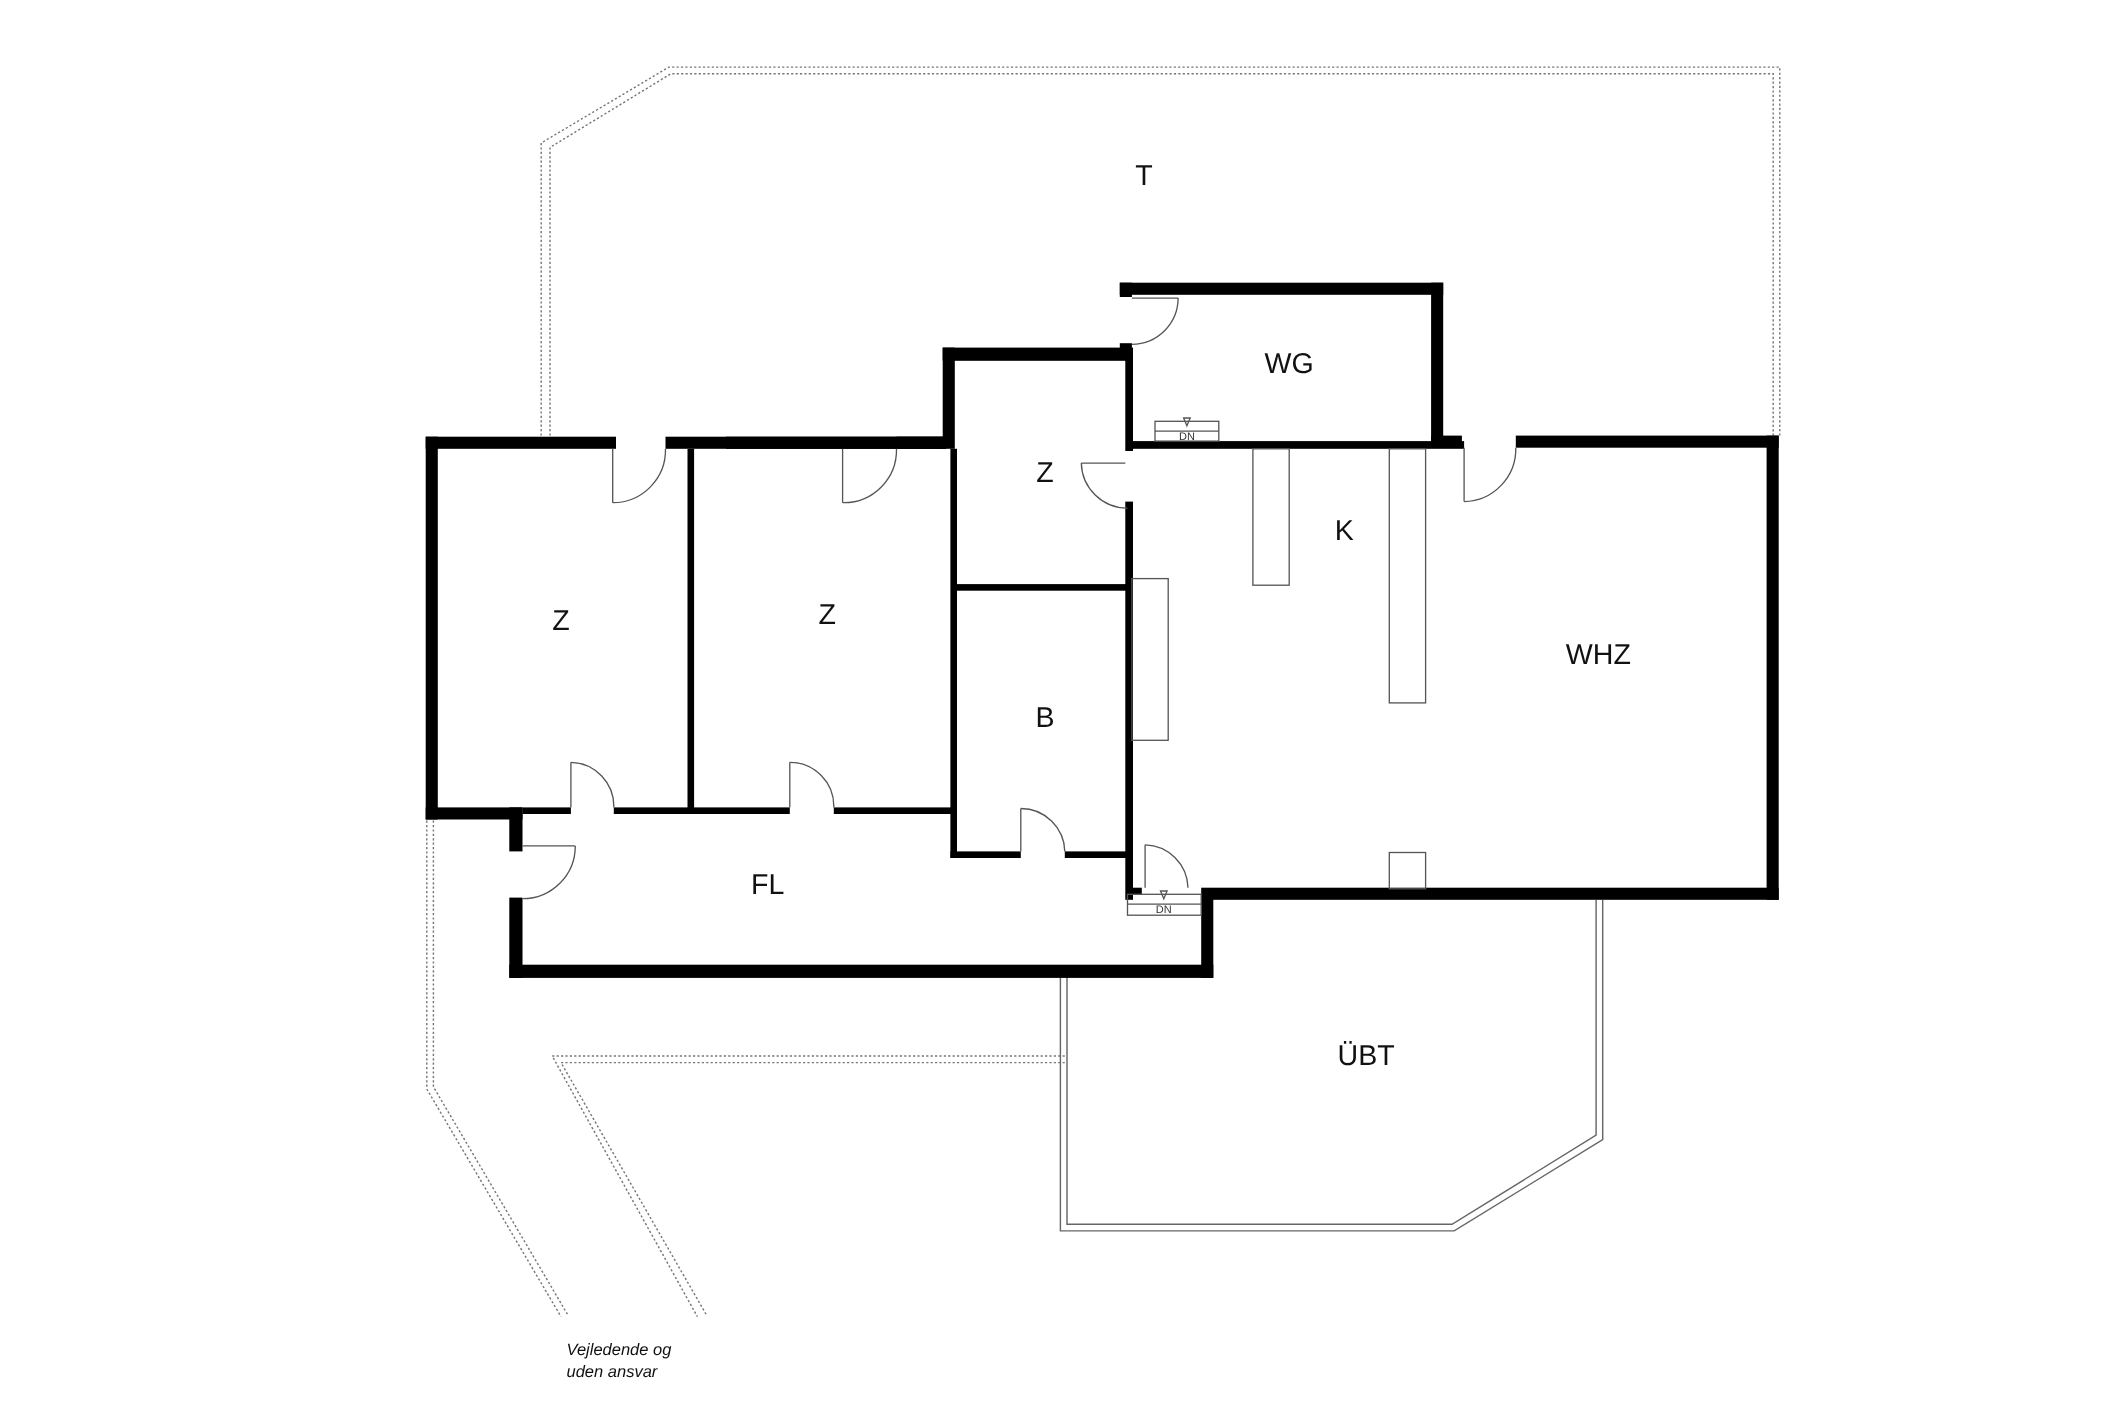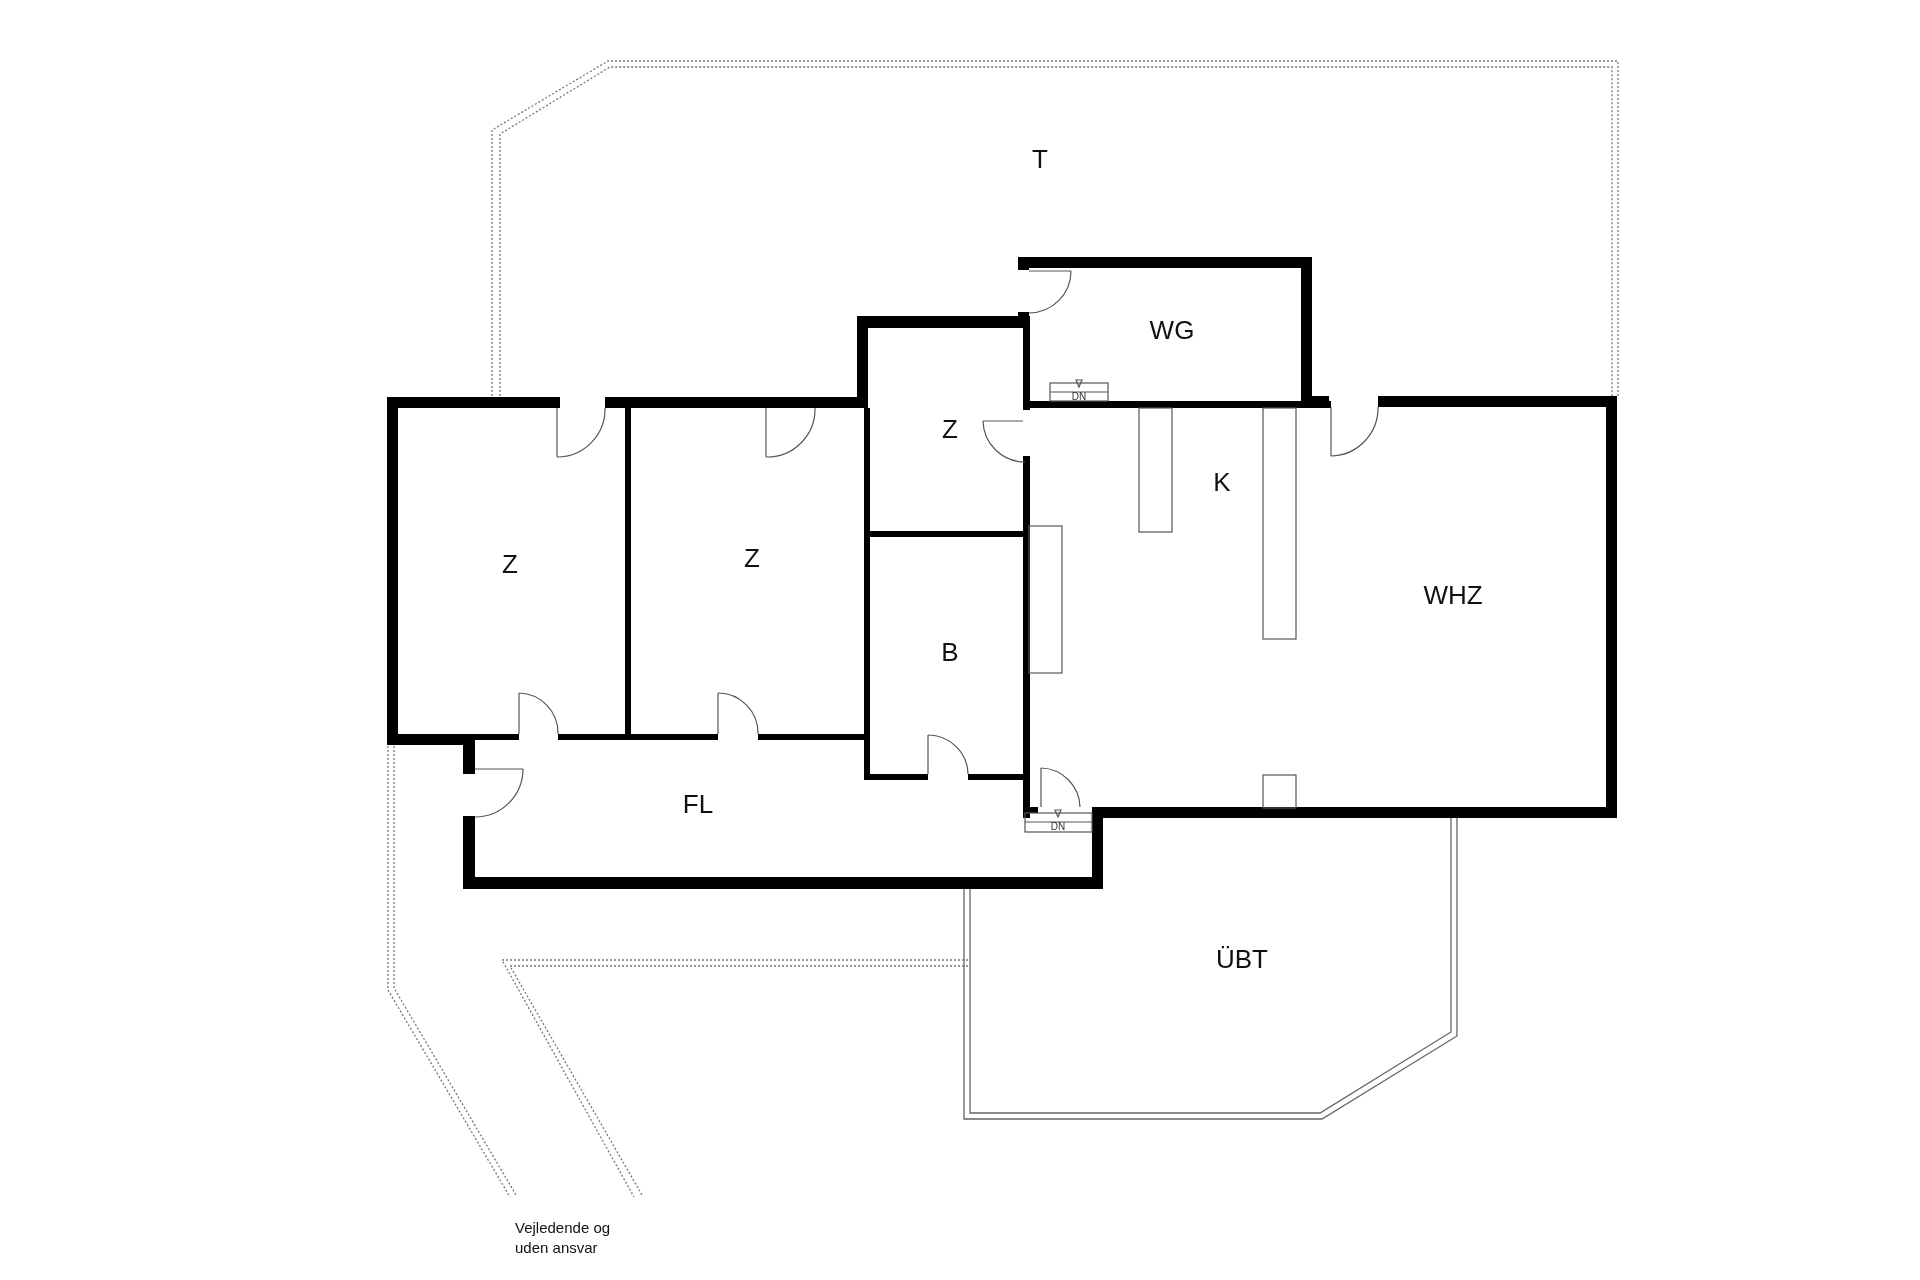--- a/index.html
+++ b/index.html
@@ -4,21 +4,21 @@
 <style>
   html, body { margin: 0; padding: 0; background: #ffffff; }
   body { width: 1920px; height: 1280px; overflow: hidden; position: relative; font-family: "Liberation Sans", sans-serif; }
   svg { position: absolute; left: 0; top: 0; }
   .wall { fill: #000000; }
   .thin { fill: none; stroke: #555; stroke-width: 1.2; }
   .dot { fill: none; stroke: #777; stroke-width: 1.3; stroke-dasharray: 2 2; }
   .rail { fill: none; stroke: #666; stroke-width: 1.3; }
   .label { font-family: "Liberation Sans", sans-serif; font-size: 26px; fill: #111; text-anchor: middle; dominant-baseline: middle; }
   .dn { font-family: "Liberation Sans", sans-serif; font-size: 10px; fill: #333; text-anchor: middle; dominant-baseline: middle; }
-  .note { position: absolute; left: 515px; top: 1218px; font-size: 15px; line-height: 20px; color: #111; font-family: "Liberation Sans", sans-serif; }
+  .note { position: absolute; left: 515px; top: 1218px; font-size: 15px; line-height: 20px; color: #111; font-family: "Liberation Sans", sans-serif; font-style: italic; }
 </style>
 </head>
 <body>
 
 <svg width="1920" height="1280" viewBox="0 0 1920 1280" xmlns="http://www.w3.org/2000/svg">
 
   <g>
     <polyline class="dot" points="492,400 492,130 608,61 1618,61 1618,396"></polyline>
     <polyline class="dot" points="500,400 500,134 610,67 1612,67 1612,396"></polyline>
   </g>

